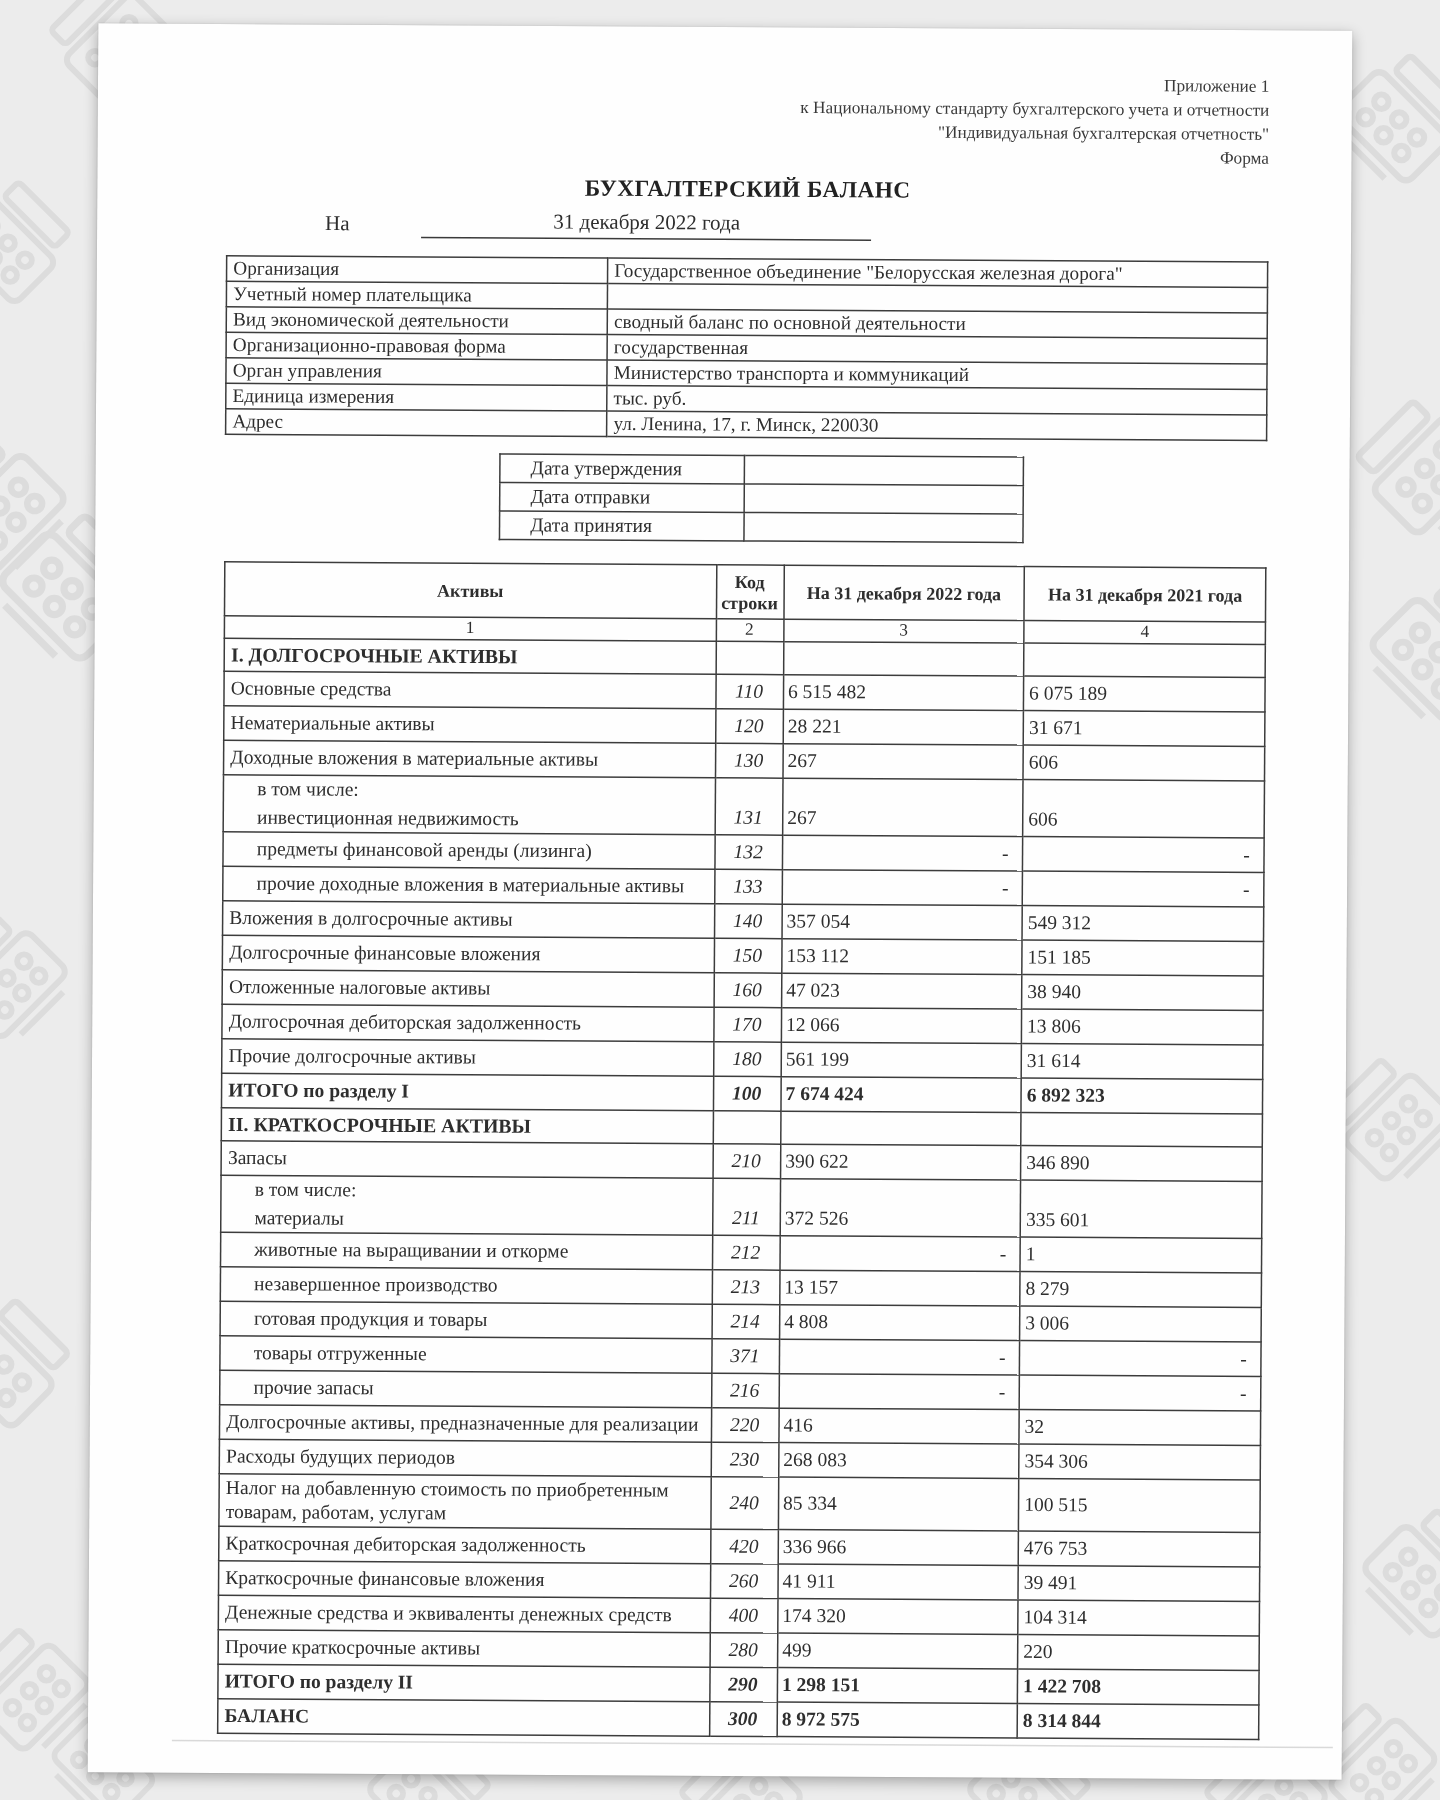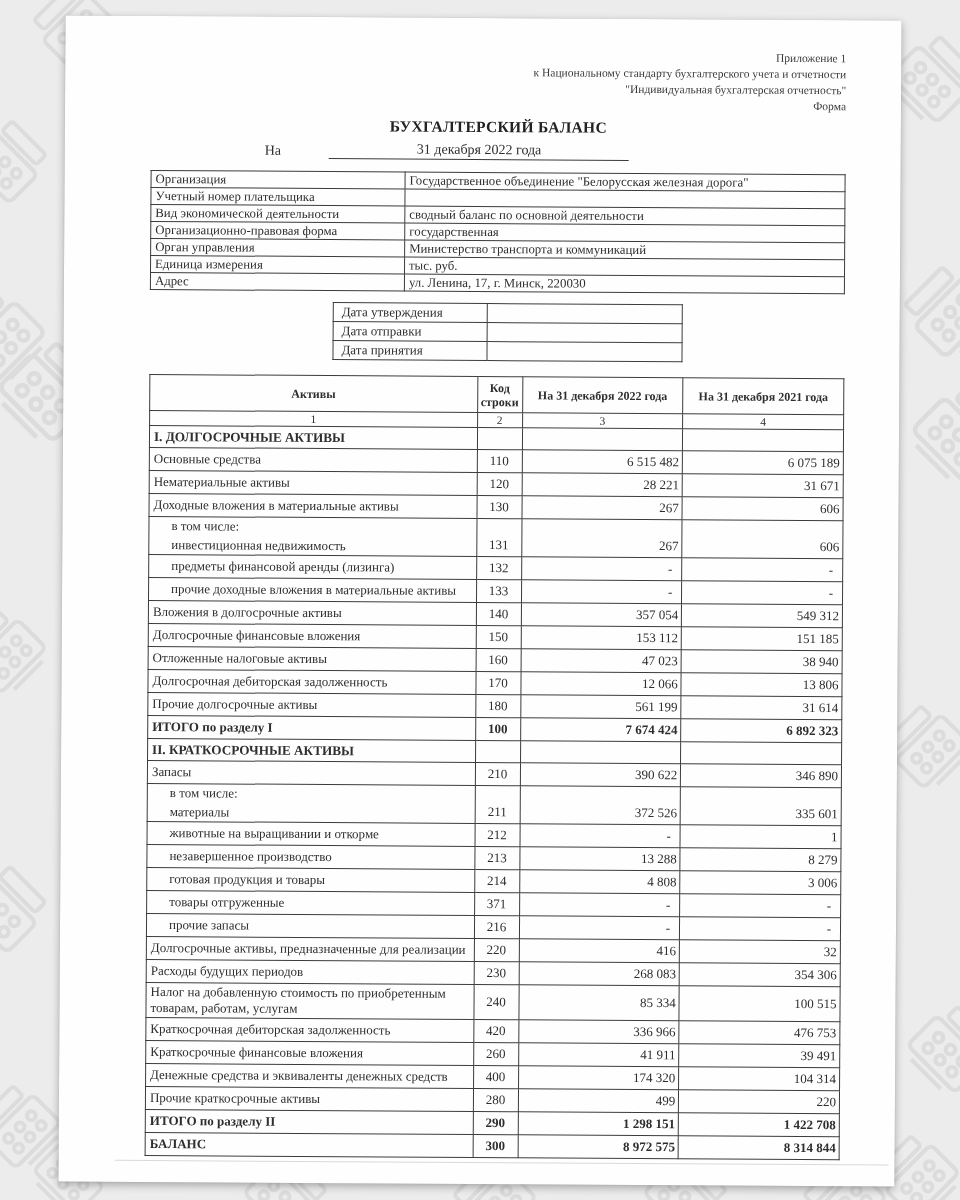--- a/index.html
+++ b/index.html
@@ -14,48 +14,48 @@
     position:relative;z-index:1;width:836px;height:1166px;
     margin:18px auto 0;background:#fefefe;
     box-shadow:0 3px 9px rgba(0,0,0,.30), 0 0 1px rgba(0,0,0,.2);
     transform:rotate(.35deg);
   }
   .content{position:relative;padding:30px 55px 0 86px;width:695px;}
 
   .hdr-note{ text-align:right;font-size:11.5px;line-height:16px;color:#3a3a3a;}
   .title{ text-align:center;font-weight:bold;font-size:15.5px;letter-spacing:.3px;margin-top:6px;color:#222;}
   .date-line{ display:flex;align-items:flex-end;margin-top:2px;height:22px;font-size:14px;}
-  .date-line .na{margin-left:114px;}
+  .date-line .na{margin-left:66px;}
   .date-line .dval{
     width:300px;margin-left:48px;text-align:center;
     border-bottom:1.5px solid #3a3a3a;padding-bottom:1px;font-size:14px;
   }
 
   table{border-collapse:collapse;}
   td,th{border:1px solid #3c3c3c;}
 
   .info-tbl{margin-top:12px;width:695px;font-size:12.8px;}
   .info-tbl td{height:16px;padding:0 4px;line-height:15px;}
   .info-tbl td.lab{width:245px;}
 
   .dates-tbl{margin-top:11px;margin-left:183px;width:350px;font-size:13px;}
   .dates-tbl td{height:18px;padding:0 4px;}
-  .dates-tbl td.lab{width:147px;padding-left:8px;}
+  .dates-tbl td.lab{width:147px;padding-left:20px;}
   .dates-tbl td.val{width:203px;}
 
   .bal-tbl{margin-top:15px;width:695px;font-size:13px;}
   .bal-tbl td{padding:1px 3px;}
   .bal-tbl thead td{font-weight:bold;text-align:center;font-size:12px;line-height:14px;}
   .bal-tbl tr.hrow td{height:33px;}
   .bal-tbl tr.nrow td{height:12px;font-weight:normal;font-size:11.5px;line-height:11px;}
   .bal-tbl tr.section td{font-weight:bold;font-size:13.2px;height:19px;}
   .bal-tbl td.lbl{text-align:left;padding-left:4px;line-height:16px;}
   .bal-tbl td.lbl.sub{padding-left:22px;}
-  .bal-tbl td.code{text-align:center;}
-  .bal-tbl td.val{text-align:right;}
+  .bal-tbl td.code{text-align:center;font-style:italic;}
+  .bal-tbl td.val{text-align:left;}
   .bal-tbl td.val.dash{text-align:right;padding-right:9px;}
   .bal-tbl tr.data td{height:20px;}
   .bal-tbl tr.total td{font-weight:bold;}
   .bal-tbl tr.withpre td.code,.bal-tbl tr.withpre td.val{vertical-align:bottom;padding-bottom:3px;}
   .bal-tbl td.lbl .pre{margin-bottom:3px;}
   .scanline{position:absolute;left:56px;top:1144px;width:774px;height:1px;background:#c4c4c4;opacity:.65;}
 </style>
 </head>
 <body>
 
@@ -488,21 +488,21 @@
           </tr>
           <tr class="data">
             <td class="lbl sub">животные на выращивании и откорме</td>
             <td class="code">212</td>
             <td class="val dash">-</td>
             <td class="val">1</td>
           </tr>
           <tr class="data">
             <td class="lbl sub">незавершенное производство</td>
             <td class="code">213</td>
-            <td class="val">13 288</td>
+            <td class="val">13 157</td>
             <td class="val">8 279</td>
           </tr>
           <tr class="data">
             <td class="lbl sub">готовая продукция и товары</td>
             <td class="code">214</td>
             <td class="val">4 808</td>
             <td class="val">3 006</td>
           </tr>
           <tr class="data">
             <td class="lbl sub">товары отгруженные</td>

